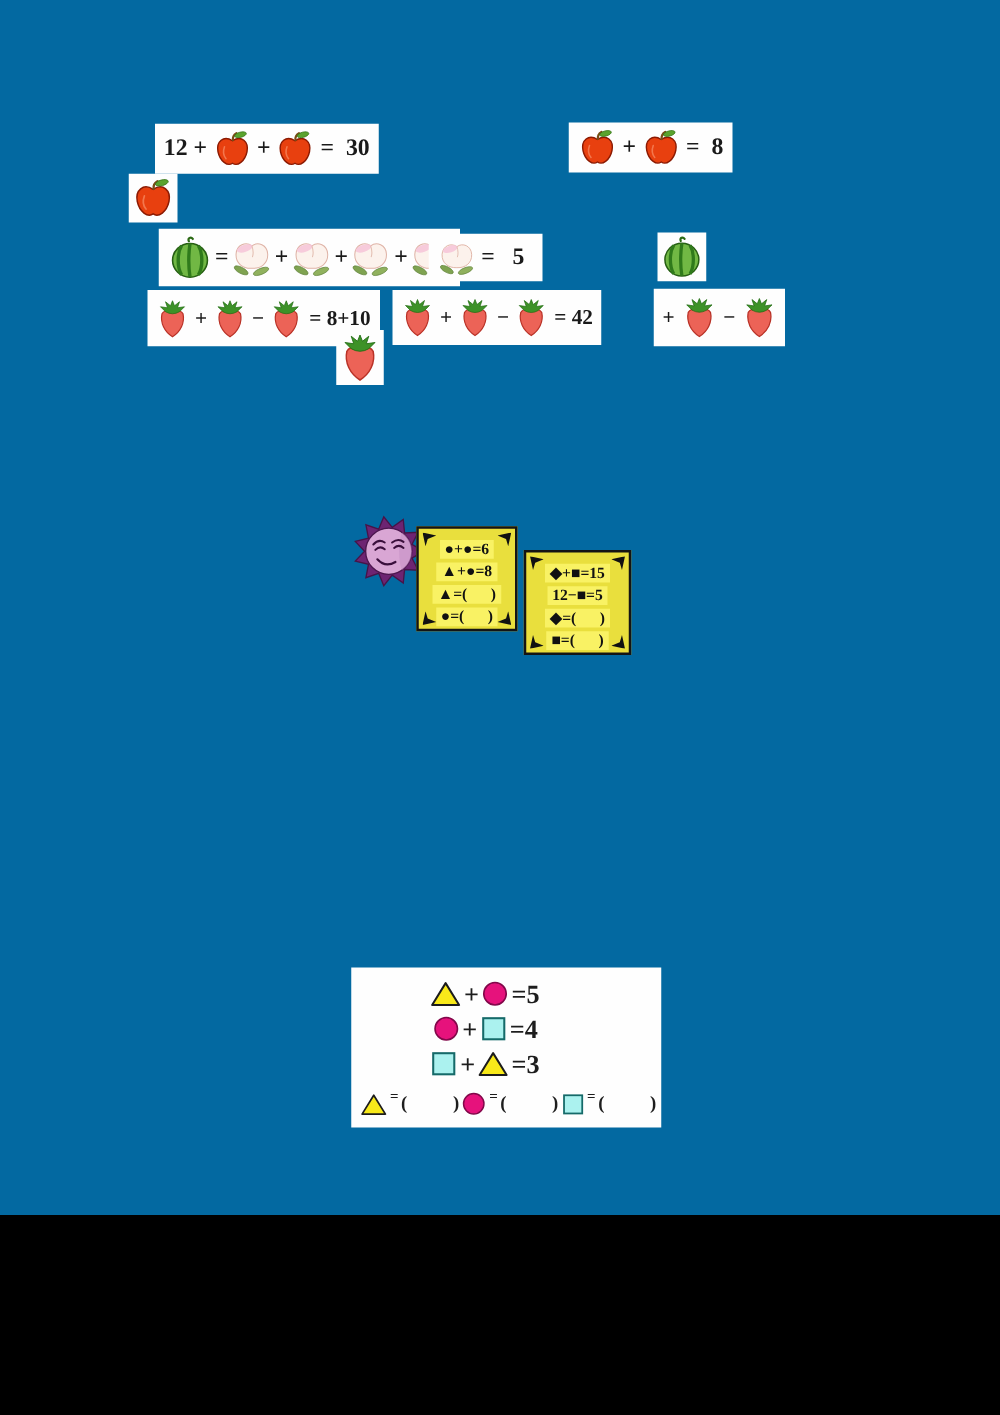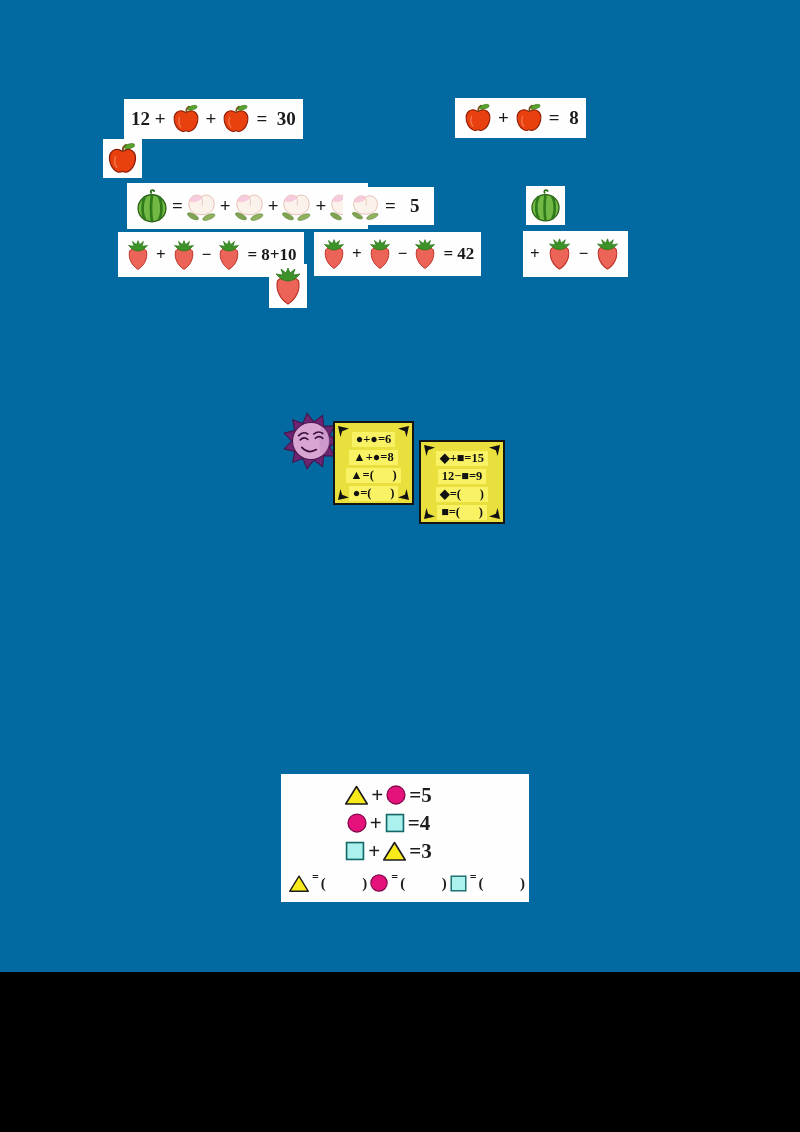--- a/index.html
+++ b/index.html
@@ -231,21 +231,21 @@
     <div class="card-line">▲=(      )</div>
     <div class="card-line">●=(      )</div>
   </div>
 
   <div class="card" style="left:419px; top:421px; width:86px; height:84px;margin-top:19px;">
     <div class="corner tl"></div>
     <div class="corner tr"></div>
     <div class="corner bl"></div>
     <div class="corner br"></div>
     <div class="card-line">◆+■=15</div>
-    <div class="card-line">12−■=9</div>
+    <div class="card-line">12−■=5</div>
     <div class="card-line">◆=(      )</div>
     <div class="card-line">■=(      )</div>
   </div>
 
   <div class="bottom-box">
 
     <div class="puzzle-line">
       <svg class="shape" viewBox="0 0 24 22" width="25" height="22">
           <use href="#def-tri"></use>
         </svg>

